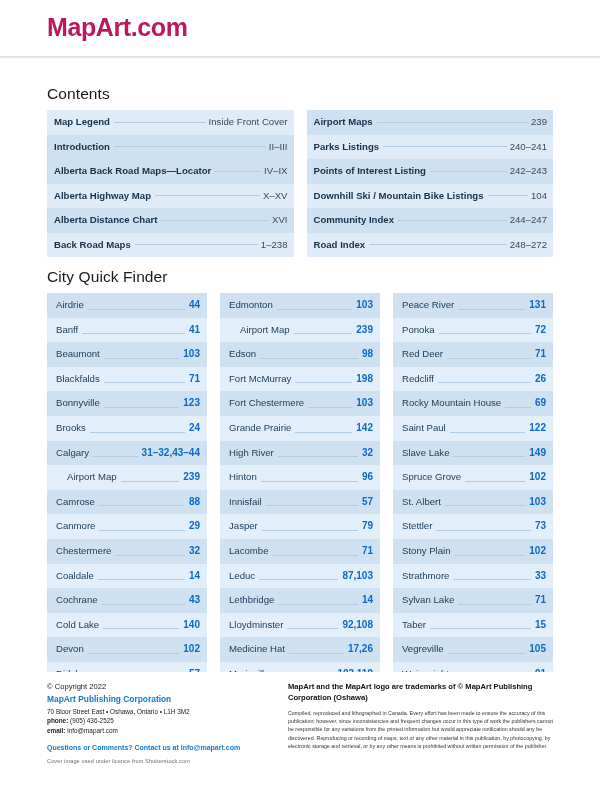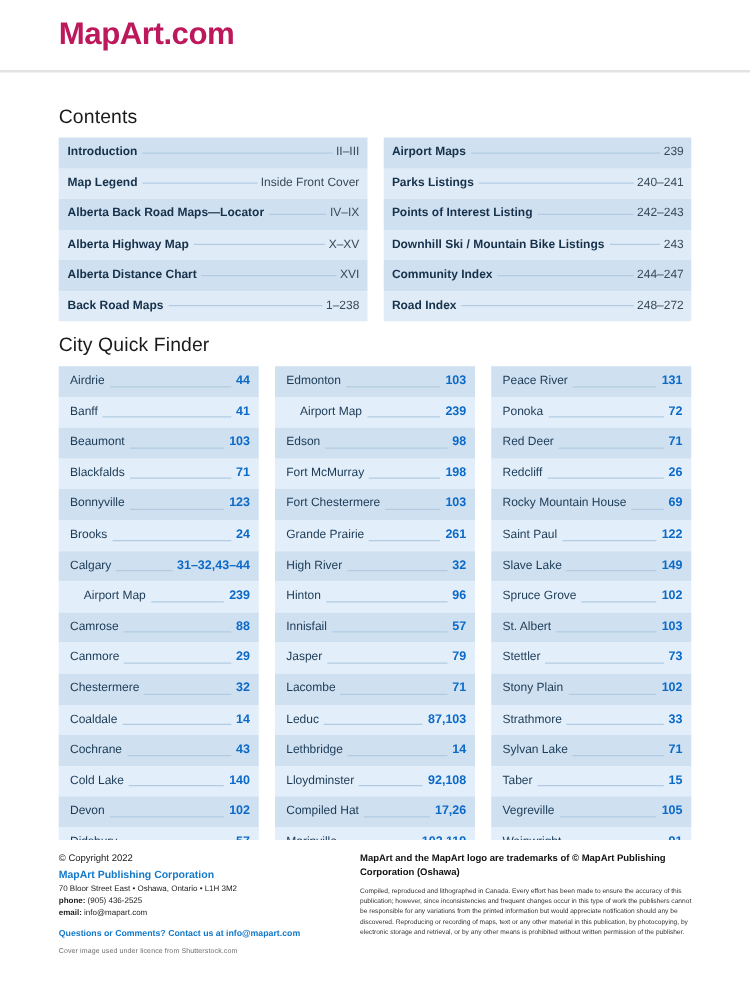--- a/index.html
+++ b/index.html
@@ -228,29 +228,29 @@
 <div class="page">
 
   <div class="masthead">
     <div class="brand">MapArt.com</div>
   </div>
 
   <div id="contents-section">
     <div class="section-title section-title-bar">Contents</div>
     <div class="toc-cols">
       <div class="toc-col" id="contents-left">
+          <div class="row alt">
+            <span class="label">Map Legend</span>
+            <span class="leader"></span>
+            <span class="page-no">Inside Front Cover</span>
+          </div>
           <div class="row">
             <span class="label">Introduction</span>
             <span class="leader"></span>
             <span class="page-no">II–III</span>
-          </div>
-          <div class="row alt">
-            <span class="label">Map Legend</span>
-            <span class="leader"></span>
-            <span class="page-no">Inside Front Cover</span>
           </div>
           <div class="row">
             <span class="label">Alberta Back Road Maps—Locator</span>
             <span class="leader"></span>
             <span class="page-no">IV–IX</span>
           </div>
           <div class="row alt">
             <span class="label">Alberta Highway Map</span>
             <span class="leader"></span>
             <span class="page-no">X–XV</span>
@@ -278,21 +278,21 @@
             <span class="page-no">240–241</span>
           </div>
           <div class="row">
             <span class="label">Points of Interest Listing</span>
             <span class="leader"></span>
             <span class="page-no">242–243</span>
           </div>
           <div class="row alt">
             <span class="label">Downhill Ski / Mountain Bike Listings</span>
             <span class="leader"></span>
-            <span class="page-no">243</span>
+            <span class="page-no">104</span>
           </div>
           <div class="row">
             <span class="label">Community Index</span>
             <span class="leader"></span>
             <span class="page-no">244–247</span>
           </div>
           <div class="row alt">
             <span class="label">Road Index</span>
             <span class="leader"></span>
             <span class="page-no">248–272</span>
@@ -418,21 +418,21 @@
             <span class="page-no">198</span>
           </div>
           <div class="qf-row">
             <span class="label">Fort Chestermere</span>
             <span class="leader"></span>
             <span class="page-no">103</span>
           </div>
           <div class="qf-row alt">
             <span class="label">Grande Prairie</span>
             <span class="leader"></span>
-            <span class="page-no">261</span>
+            <span class="page-no">142</span>
           </div>
           <div class="qf-row">
             <span class="label">High River</span>
             <span class="leader"></span>
             <span class="page-no">32</span>
           </div>
           <div class="qf-row alt">
             <span class="label">Hinton</span>
             <span class="leader"></span>
             <span class="page-no">96</span>
@@ -461,21 +461,21 @@
             <span class="label">Lethbridge</span>
             <span class="leader"></span>
             <span class="page-no">14</span>
           </div>
           <div class="qf-row alt">
             <span class="label">Lloydminster</span>
             <span class="leader"></span>
             <span class="page-no">92,108</span>
           </div>
           <div class="qf-row">
-            <span class="label">Compiled Hat</span>
+            <span class="label">Medicine Hat</span>
             <span class="leader"></span>
             <span class="page-no">17,26</span>
           </div>
           <div class="qf-row alt">
             <span class="label">Morinville</span>
             <span class="leader"></span>
             <span class="page-no">103,119</span>
           </div>
           <div class="qf-row">
             <span class="label">Okotoks</span>

